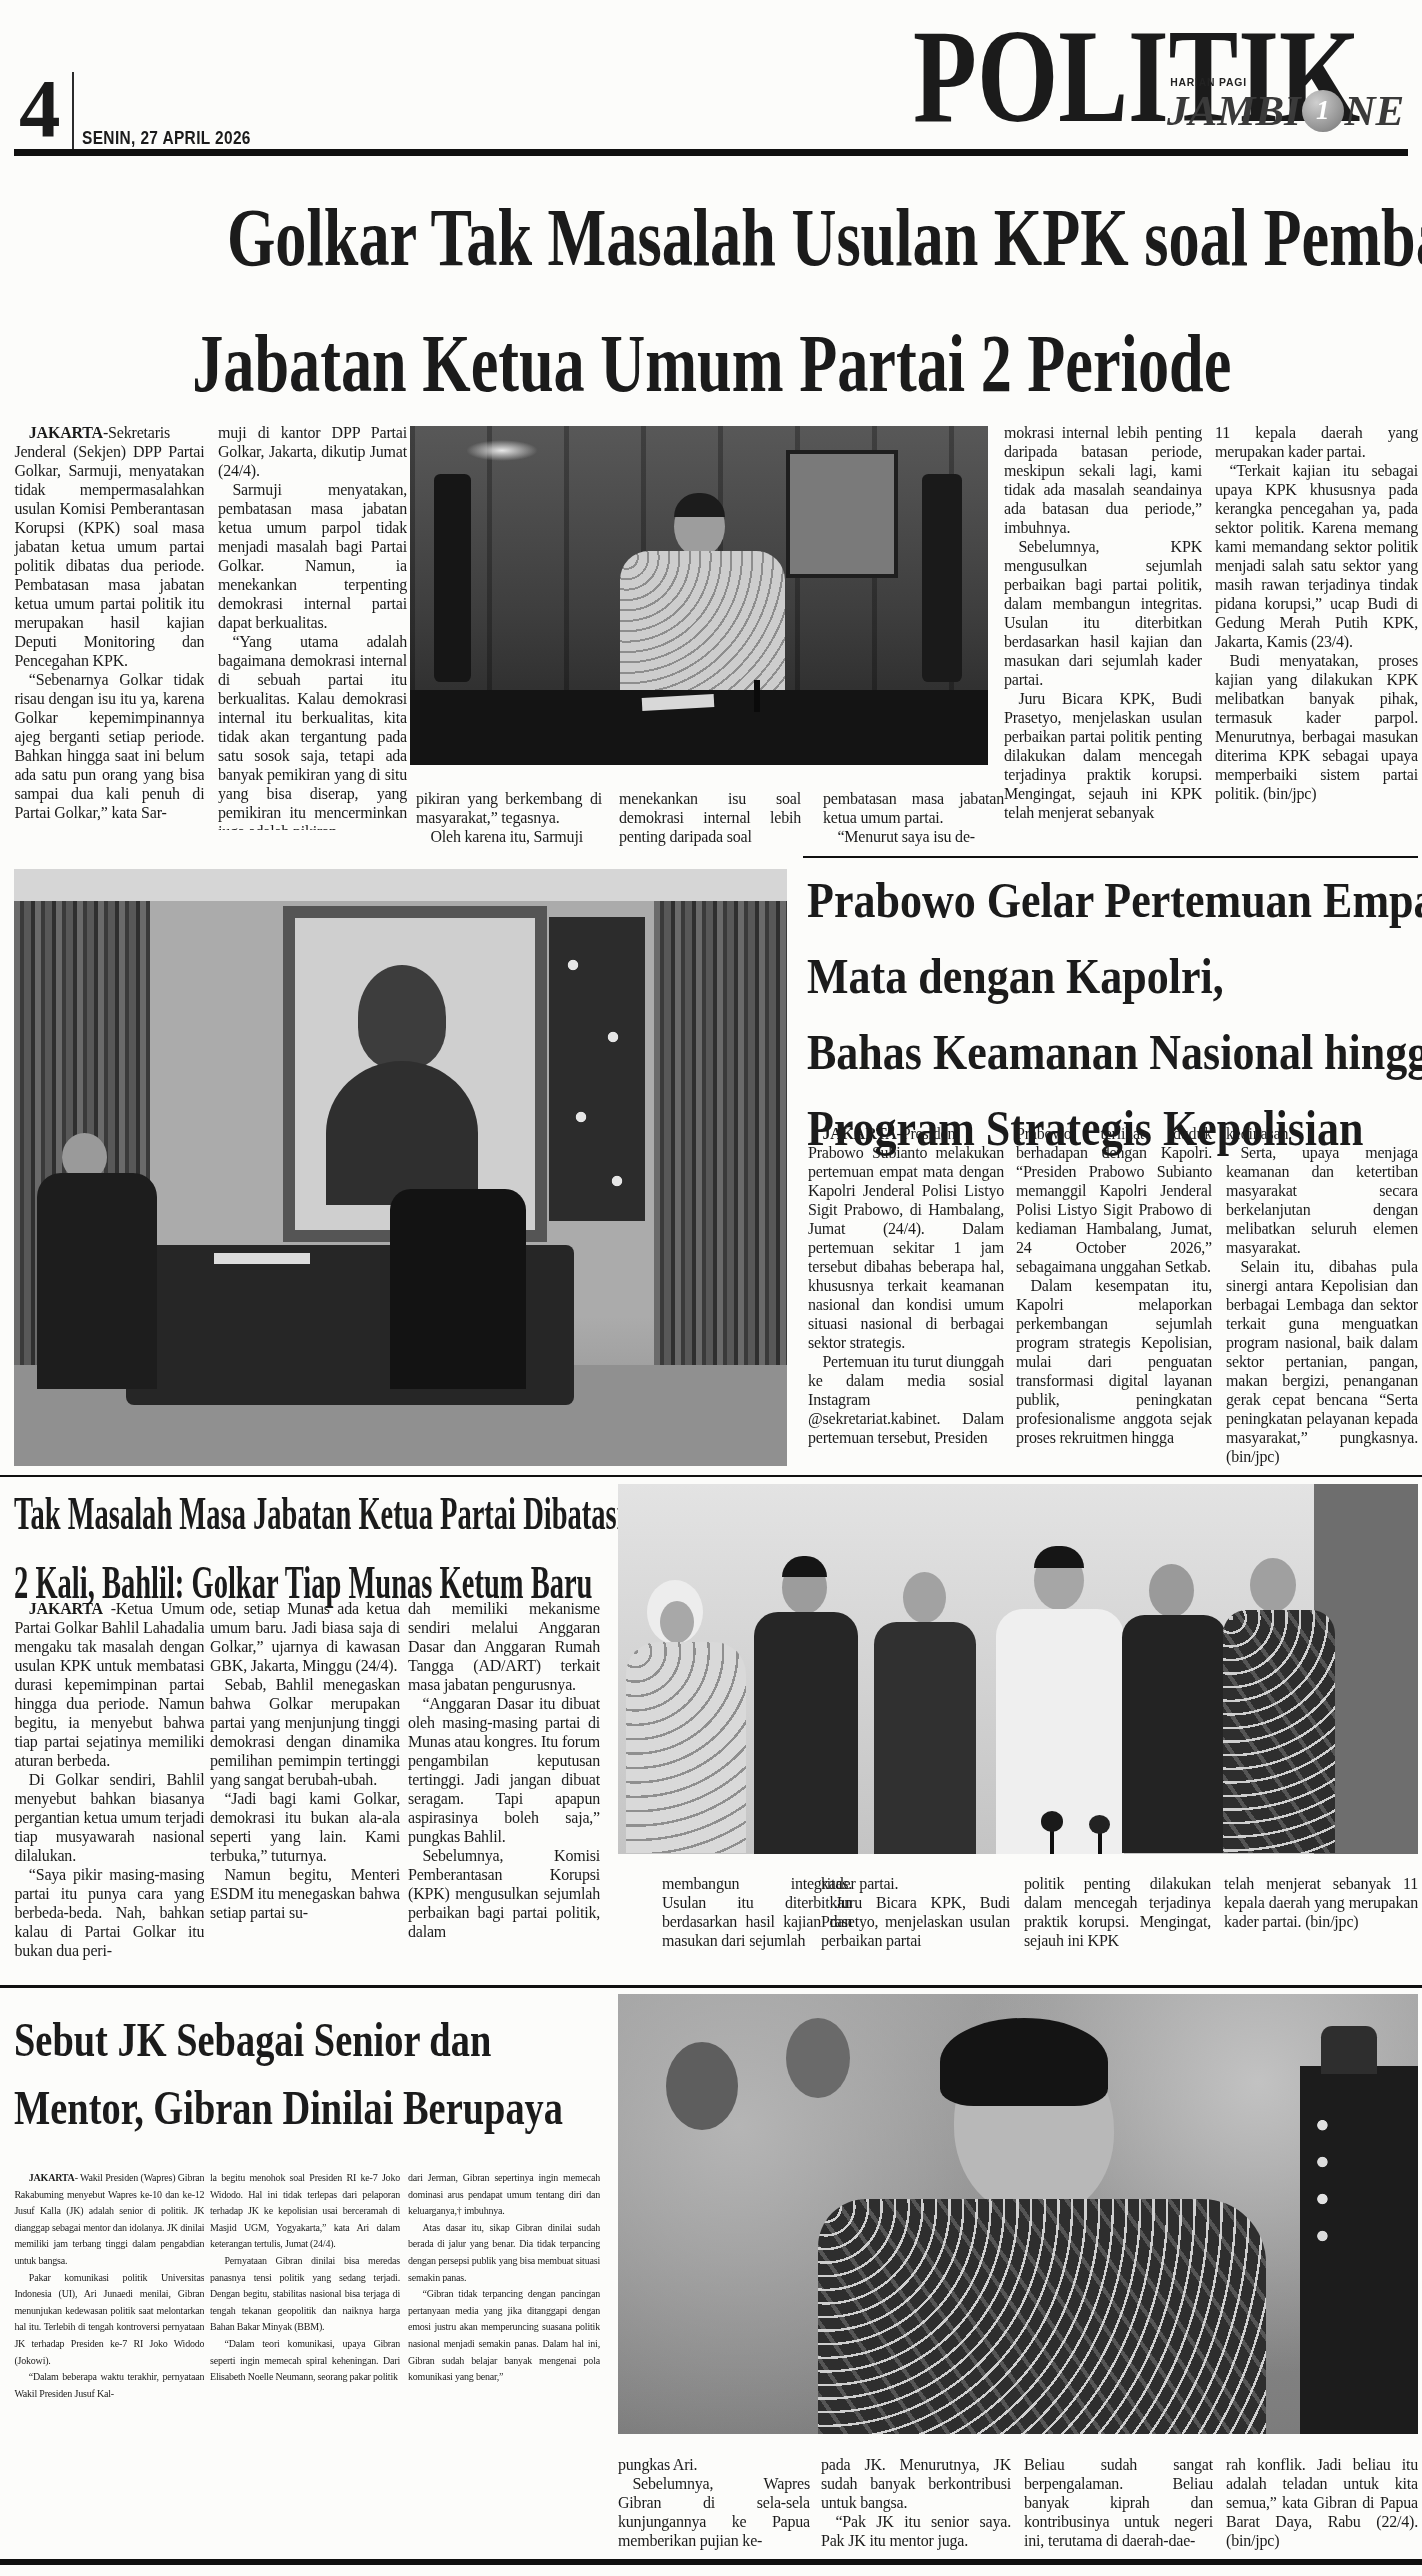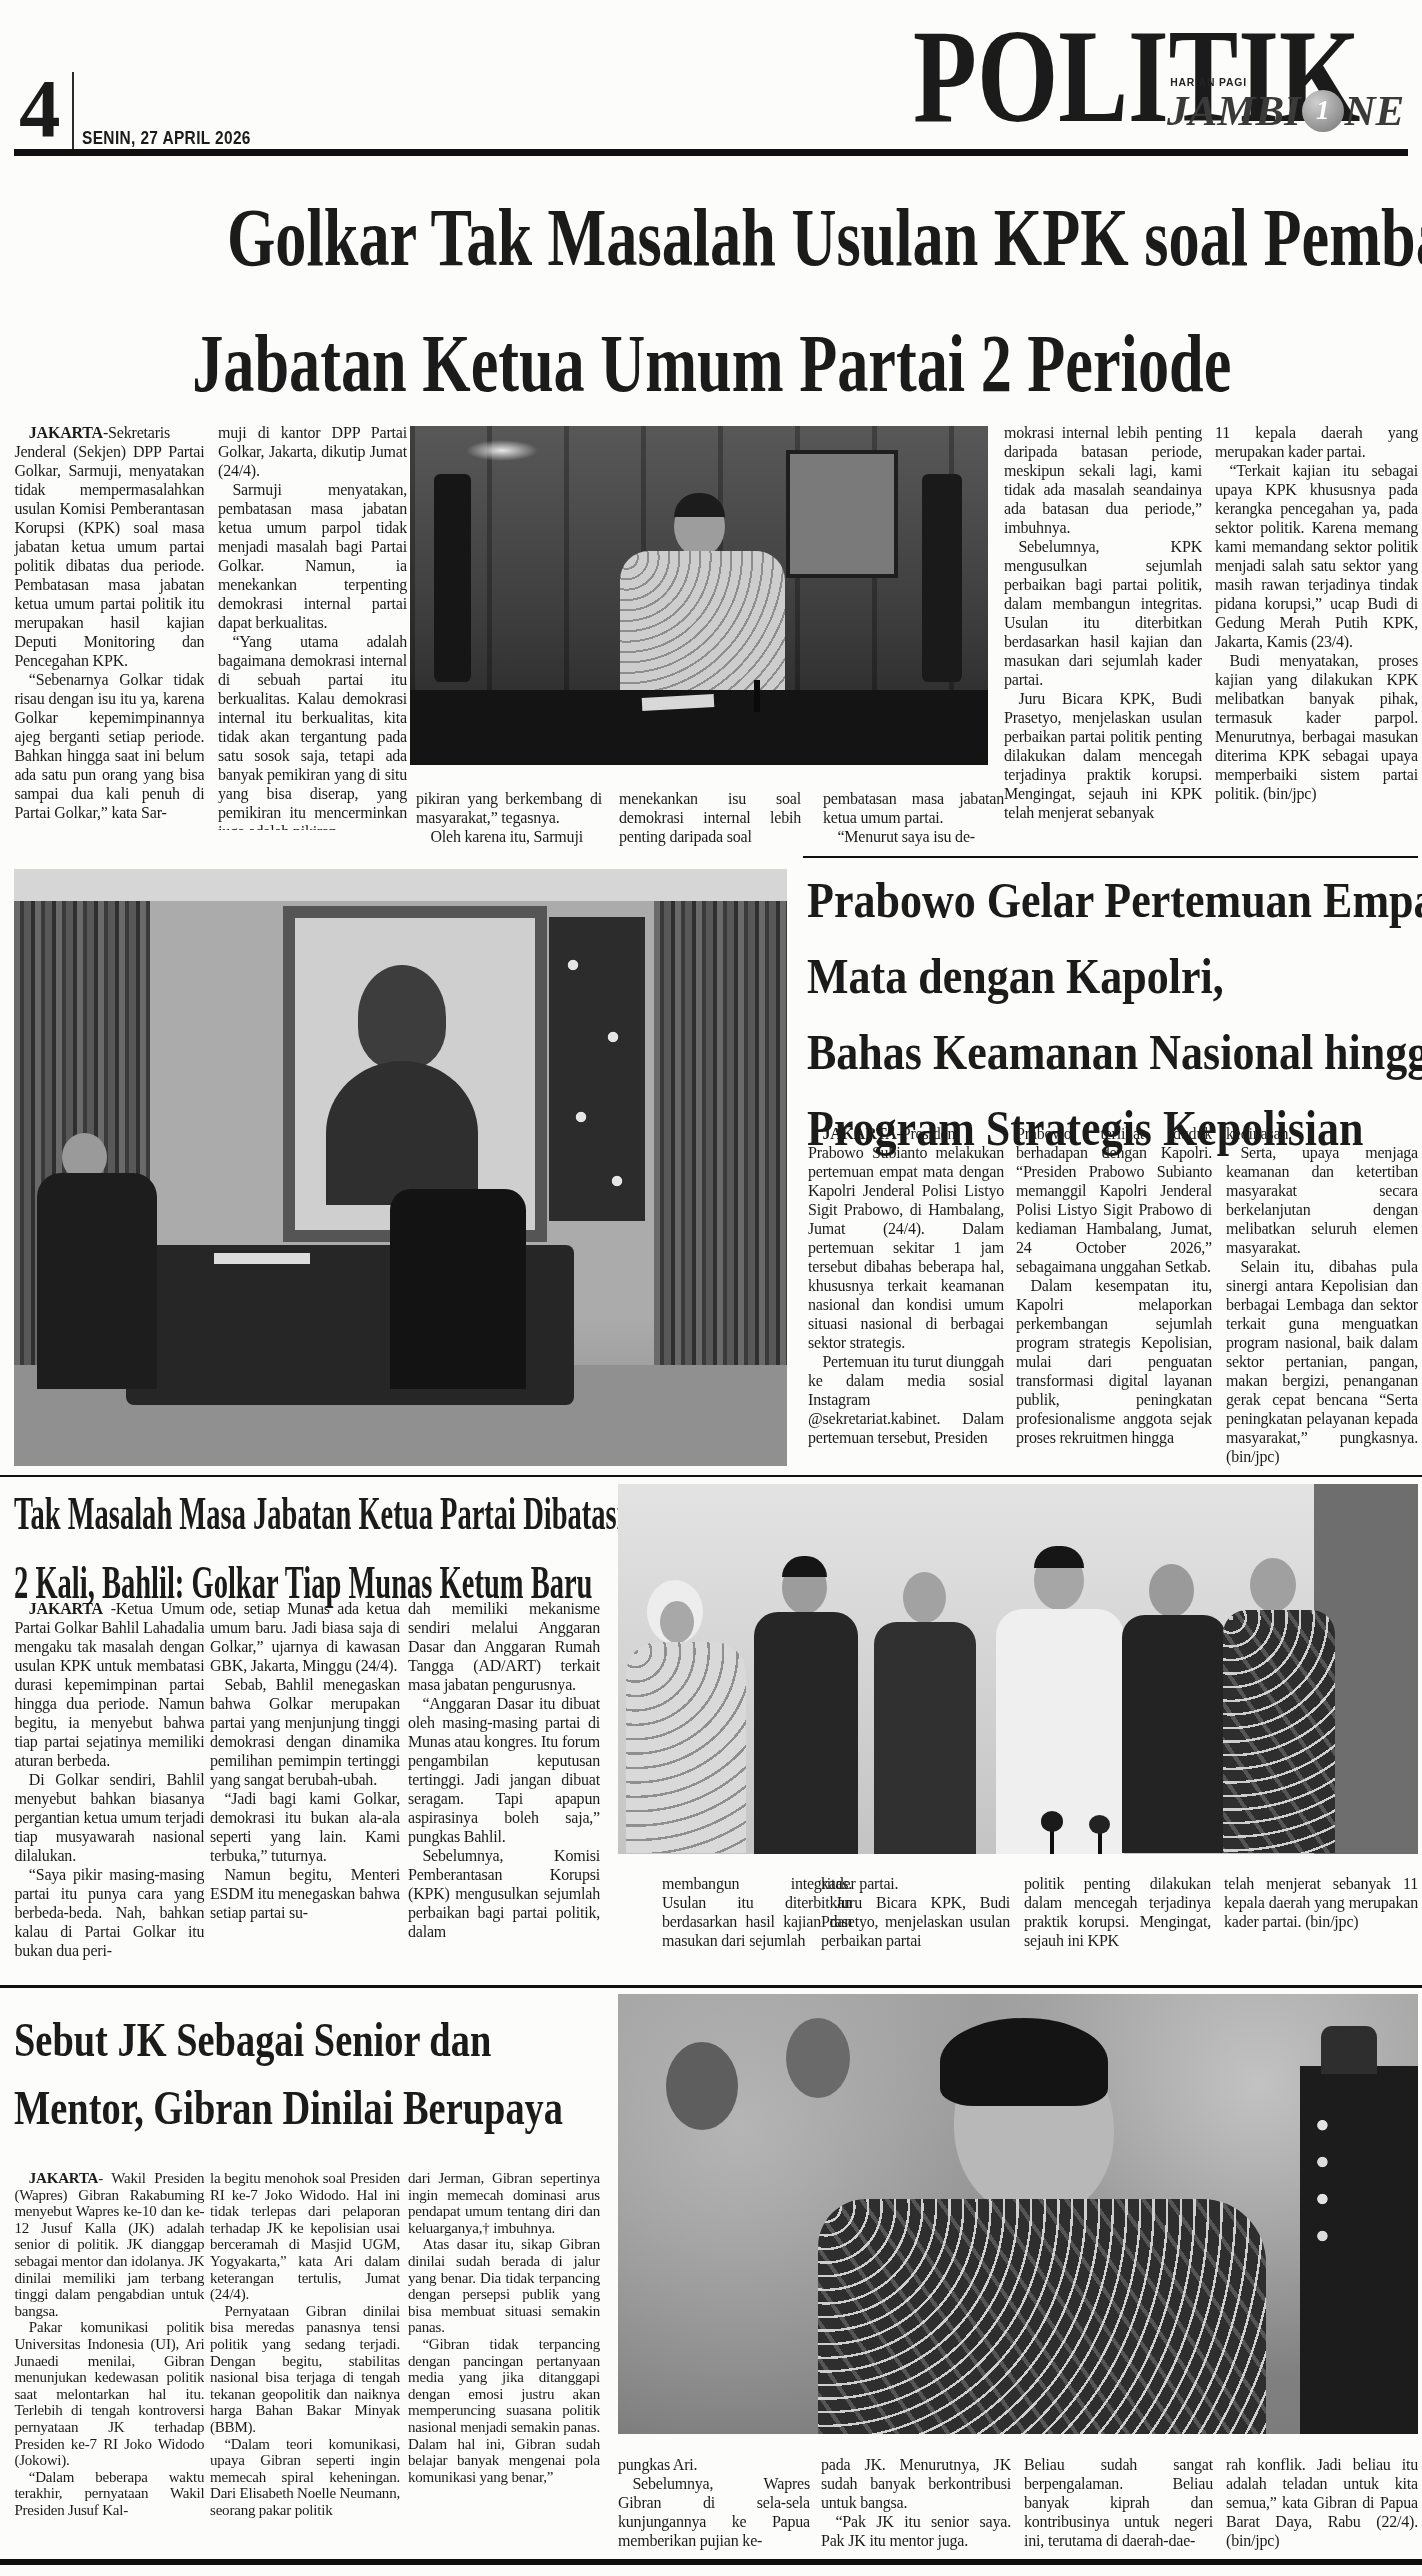--- a/index.html
+++ b/index.html
@@ -26,21 +26,21 @@
   .hl-center{position:absolute;left:0;right:0;text-align:center;}
   .hl-center .ln{line-height:102px;}
   .hl-center .ln span{display:inline-block;font-weight:bold;font-size:83px;white-space:nowrap;
                       transform:scaleX(.75);transform-origin:center;}
   .hl-left .ln span{display:inline-block;font-weight:bold;white-space:nowrap;transform-origin:left center;}
   
   .col{position:absolute;text-align:justify;overflow:hidden;}
   .col p{margin:0;text-indent:14.4px;}
   .col.cont p:first-child{text-indent:0;}
   .bodytext{font-size:16px;line-height:19px;letter-spacing:-0.2px;}
-  .bodysm{font-size:15px;line-height:16.6px;letter-spacing:-0.2px;}
+  .bodysm{font-size:10px;line-height:16.6px;letter-spacing:-0.2px;}
   .dateline{font-weight:bold;}
   
   .photo{position:absolute;overflow:hidden;background:#7d7d7d;}
   .ph{position:absolute;}
   .batik{background-color:#cdcdcd;background-image:repeating-radial-gradient(circle at 6.4px 6.4px,#8d8d8d 0 2px,transparent 2px 10.4px);}
   .batik-dark{background-color:#2e2e2e;background-image:repeating-radial-gradient(circle at 8px 8px,#cfcfcf 0 2.4px,transparent 2.4px 13.6px),
               repeating-linear-gradient(55deg,rgba(225,225,225,.22) 0 4px,transparent 4px 21px);}
   .books{background-color:#4c4c4c;background-image:
       repeating-linear-gradient(90deg,#6a6a6a 0 5.6px,#3a3a3a 5.6px 9.6px,#585858 9.6px 17px,#2f2f2f 17px 21px),
       repeating-linear-gradient(0deg,rgba(0,0,0,.55) 0 4.8px,transparent 4.8px 74px);}

